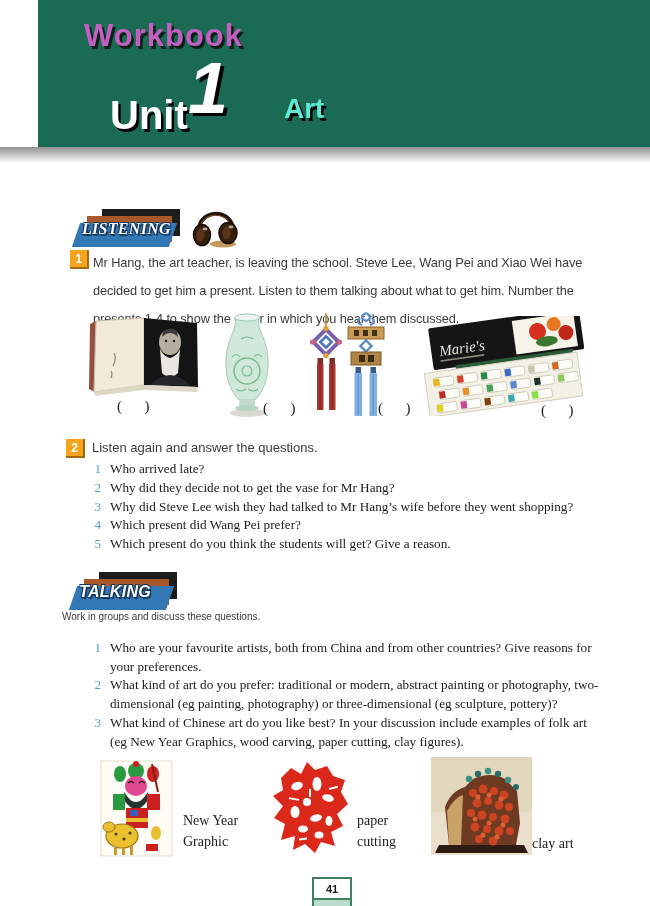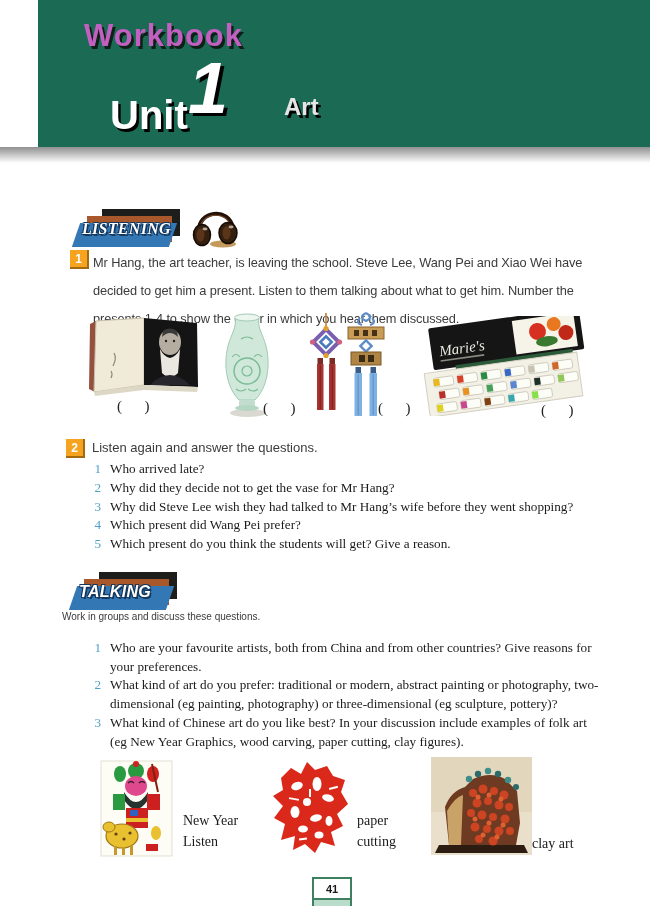--- a/index.html
+++ b/index.html
@@ -9,21 +9,21 @@
   
   .header-band{position:absolute;left:0;top:0;width:616px;height:147px;background:#1a6a54;margin-left:38px;}
   .header-shadow{position:absolute;left:0;top:147px;width:650px;height:16px;
                  background:linear-gradient(#909090,#ffffff);}
   .wb-title{position:absolute;left:46px;top:18px;font-size:31px;font-weight:bold;letter-spacing:1px;
             color:#c25fc0;text-shadow:2.5px 2.5px 0 #0d1f16;}
   .unit-word{position:absolute;left:72px;top:93px;font-size:40px;font-weight:bold;color:#ffffff;
              text-shadow:2.5px 2.5px 0 #000;}
   .unit-num{position:absolute;left:150px;top:48px;font-size:72px;line-height:80px;font-weight:bold;
             font-style:italic;color:#ffffff;text-shadow:3.5px 2.5px 0 #000;}
-  .unit-art{position:absolute;left:246px;top:93px;font-size:24px;font-weight:bold;color:#e5e5e5;
+  .unit-art{position:absolute;left:246px;top:93px;font-size:28px;font-weight:bold;color:#5eead4;
             text-shadow:2.5px 2.5px 0 #000;}
 
   
   .banner{position:absolute;width:132px;height:44px;}
   #listening-banner{left:74px;top:209px;font-family:Liberation Serif, serif;}
   #talking-banner{left:71px;top:572px;}
   .b-black{position:absolute;left:28px;top:0;width:78px;height:27px;background:#1d1d1b;}
   .b-brown{position:absolute;left:13px;top:7px;width:85px;height:26px;background:#a8582a;}
   .b-blue{position:absolute;left:2px;top:14px;width:97px;height:24px;background:#3377b5;
           transform:skewX(-19deg);}
@@ -370,21 +370,21 @@
         <circle cx="47" cy="17" r="3.2" fill="#2a6a68"></circle>
       <circle cx="57" cy="14" r="3.2" fill="#3e8e8a"></circle>
         <circle cx="67" cy="17" r="3.2" fill="#2a6a68"></circle>
       <circle cx="77" cy="23" r="3.2" fill="#3e8e8a"></circle>
         <circle cx="85" cy="30" r="3" fill="#2a6a68"></circle>
     </g>
   </svg>
 
   <div class="caption" id="caption-nyg">
     <div>New Year</div>
-    <div>Listen</div>
+    <div>Graphic</div>
   </div>
   <div class="caption" id="caption-papercut">
     <div>paper</div>
     <div>cutting</div>
   </div>
   <div class="caption" id="caption-clay">
     <div>clay art</div>
   </div>
 
   <div class="pagenum">

